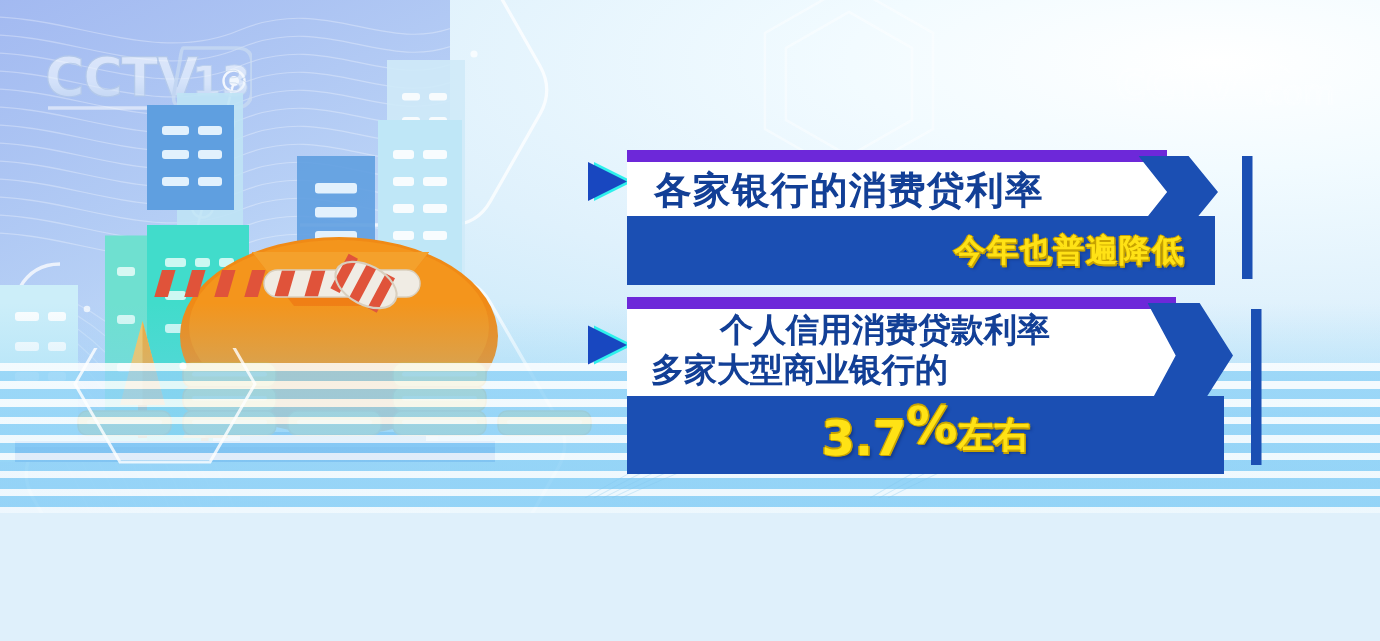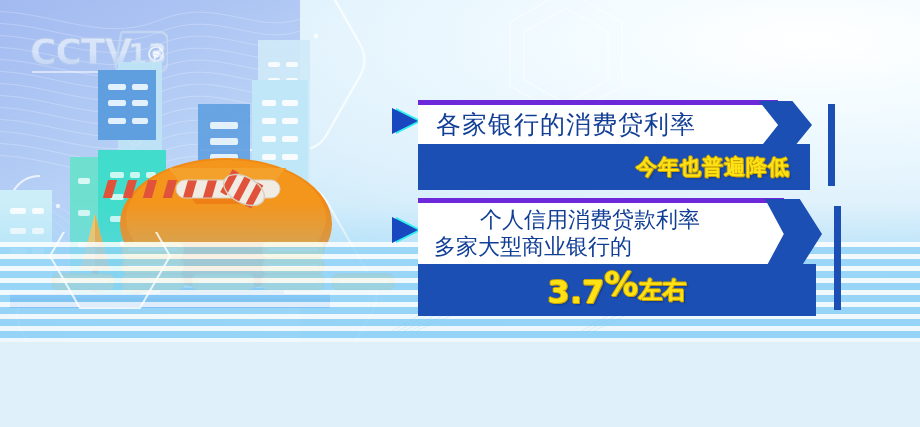--- a/index.html
+++ b/index.html
@@ -74,24 +74,24 @@
   
   .banner{ position:absolute; }
 
   .banner-arrow{
     position:absolute; width:34px; height:34px;
   }
 
   .band-white{
     position:relative;
     background:#ffffff;
-    border-top:5px solid #6d28d9;
+    border-top:8px solid #6d28d9;
     display:flex; align-items:center;
     color:#123f96;
-    font-weight:400;
+    font-weight:700;
     font-family:"DejaVu Sans","Liberation Sans",sans-serif;
   }
   .band-blue{
     position:relative;
     background:#1b4fb3;
     display:flex; align-items:center;
     color:#ffe215;
     font-weight:700;
     font-family:"DejaVu Sans","Liberation Sans",sans-serif;
   }

